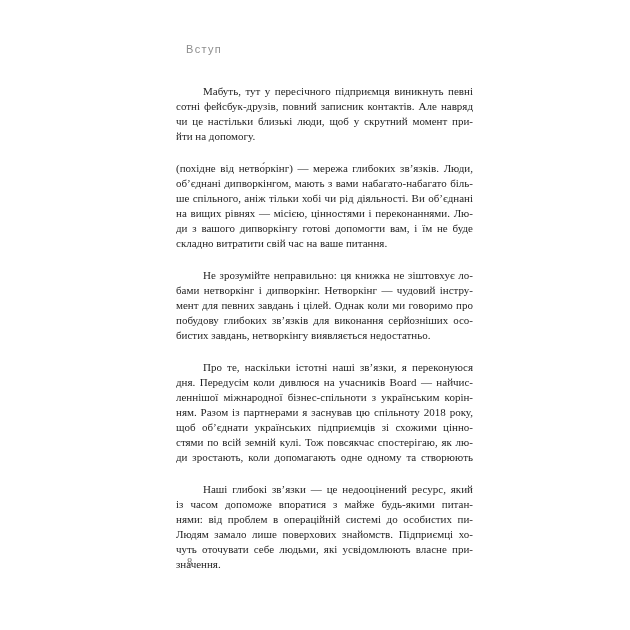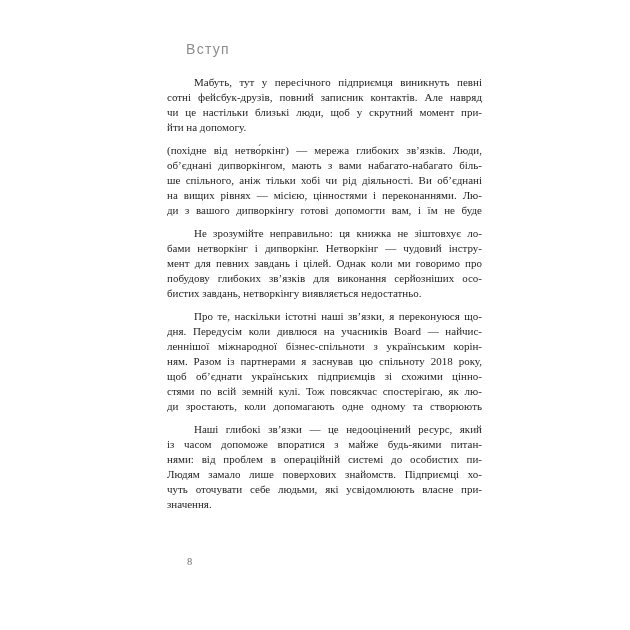--- a/index.html
+++ b/index.html
@@ -12,37 +12,37 @@
     width: 630px;
     height: 630px;
     background: #ffffff;
     overflow: hidden;
   }
   .running-header {
     position: absolute;
     left: 186px;
     top: 44px;
     font-family: "Liberation Sans", "DejaVu Sans", sans-serif;
-    font-size: 14px;
+    font-size: 11px;
     line-height: 11px;
     letter-spacing: 1.3px;
     color: #8d8d8d;
   }
   .body-text {
     position: absolute;
     left: 159px;
     top: 67px;
     width: 331px;
     font-family: "Liberation Serif", "DejaVu Serif", serif;
     font-size: 11px;
     line-height: 15px;
     color: #1e1e1e;
   }
   .para {
-    margin: 8px;
+    margin: 17px;
     padding: 0;
   }
   .line {
     display: block;
     height: 15px;
     overflow: hidden;
     text-align: justify;
     text-align-last: justify;
   }
   .line.first {
@@ -76,20 +76,21 @@
       <span class="line">чи це настільки близькі люди, щоб у скрутний момент при-</span>
       <span class="line plast">йти на допомогу.</span>
     </p>
 
     <p class="para">
       <span class="line">(похідне від нетво́ркінг) — мережа глибоких зв’язків. Люди,</span>
       <span class="line">об’єднані дипворкінгом, мають з вами набагато-набагато біль-</span>
       <span class="line">ше спільного, аніж тільки хобі чи рід діяльності. Ви об’єднані</span>
       <span class="line">на вищих рівнях — місією, цінностями і переконаннями. Лю-</span>
       <span class="line">ди з вашого дипворкінгу готові допомогти вам, і їм не буде</span>
+      <span class="line plast">складно витратити свій час на ваше питання.</span>
     </p>
 
     <p class="para">
       <span class="line first">Не зрозумійте неправильно: ця книжка не зіштовхує ло-</span>
       <span class="line">бами нетворкінг і дипворкінг. Нетворкінг — чудовий інстру-</span>
       <span class="line">мент для певних завдань і цілей. Однак коли ми говоримо про</span>
       <span class="line">побудову глибоких зв’язків для виконання серйозніших осо-</span>
       <span class="line plast">бистих завдань, нетворкінгу виявляється недостатньо.</span>
     </p>
 

